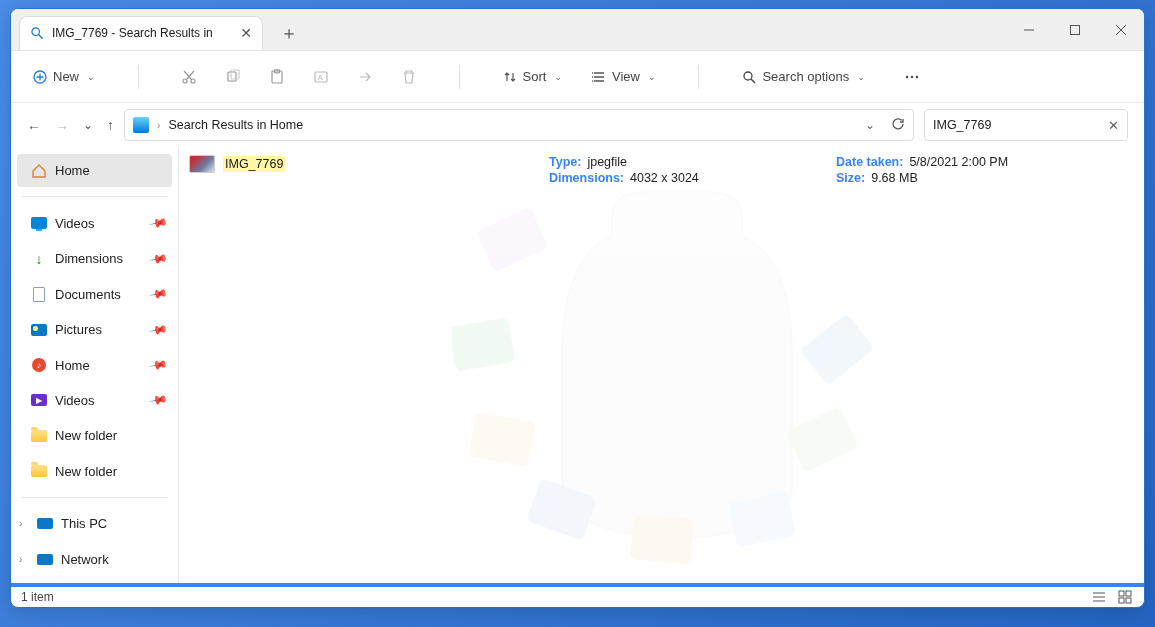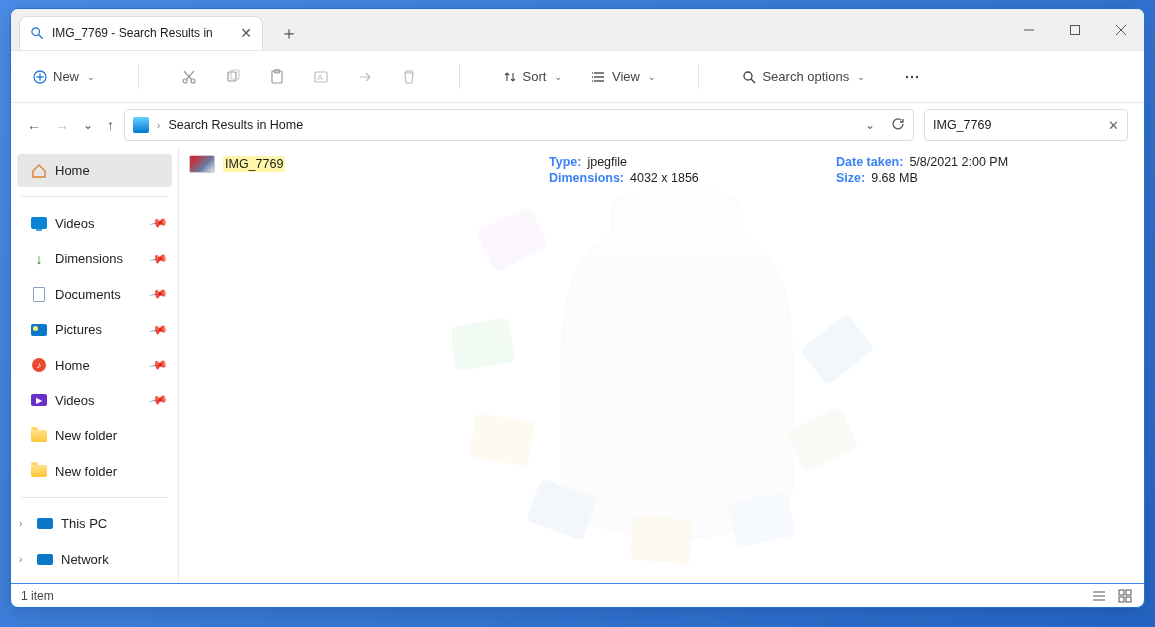--- a/index.html
+++ b/index.html
@@ -173,21 +173,21 @@
   }
   .fname { background:#fff6aa; padding:1px 2px; border-radius:2px; }
   .col { display:flex; flex-direction:column; gap:2px; min-width:200px;}
   .col .row { display:flex; gap:6px; }
   .lbl { color:#3b82f6;font-weight:bold; }
   .val { color:#222; }
   .namecol { display:flex; gap:8px; align-items:flex-start; width:320px; }
   .namecol .fname { margin-top:1px; }
   
   .statusbar {
-    height: 24px; border-top:1px solid #3b82f6; display:flex; align-items:center;
+    height: 24px; border-top:4px solid #3b82f6; display:flex; align-items:center;
     padding:0 10px; font-size:12px; color:#444;
   }
   .statusbar .view-icons { margin-left:auto; display:flex; gap:8px; color:#666; }
   .vbtn { width:18px; height:18px; display:flex; align-items:center; justify-content:center; cursor:pointer;}
 </style>
 </head>
 <body>
 
 <div class="window">
 
@@ -450,21 +450,21 @@
           <div class="thumb"></div>
           <span class="fname">IMG_7769</span>
         </div>
         <div class="col">
           <div class="row">
             <span class="lbl">Type:</span>
             <span class="val">jpegfile</span>
           </div>
           <div class="row">
             <span class="lbl">Dimensions:</span>
-            <span class="val">4032 x 1856</span>
+            <span class="val">4032 x 3024</span>
           </div>
         </div>
         <div class="col" style="margin-left:47px;">
           <div class="row">
             <span class="lbl">Date taken:</span>
             <span class="val">5/8/2021 2:00 PM</span>
           </div>
           <div class="row">
             <span class="lbl">Size:</span>
             <span class="val">9.68 MB</span>

